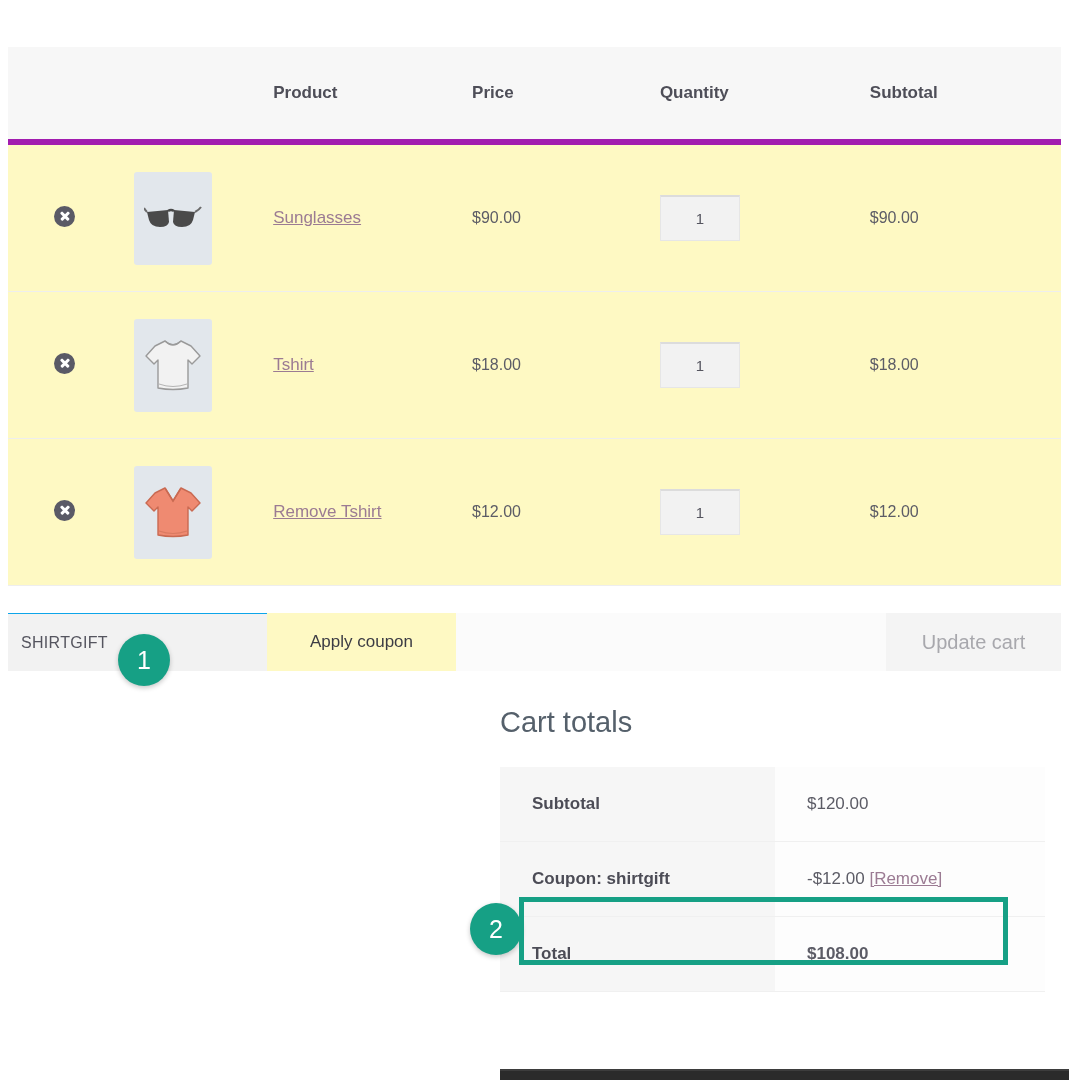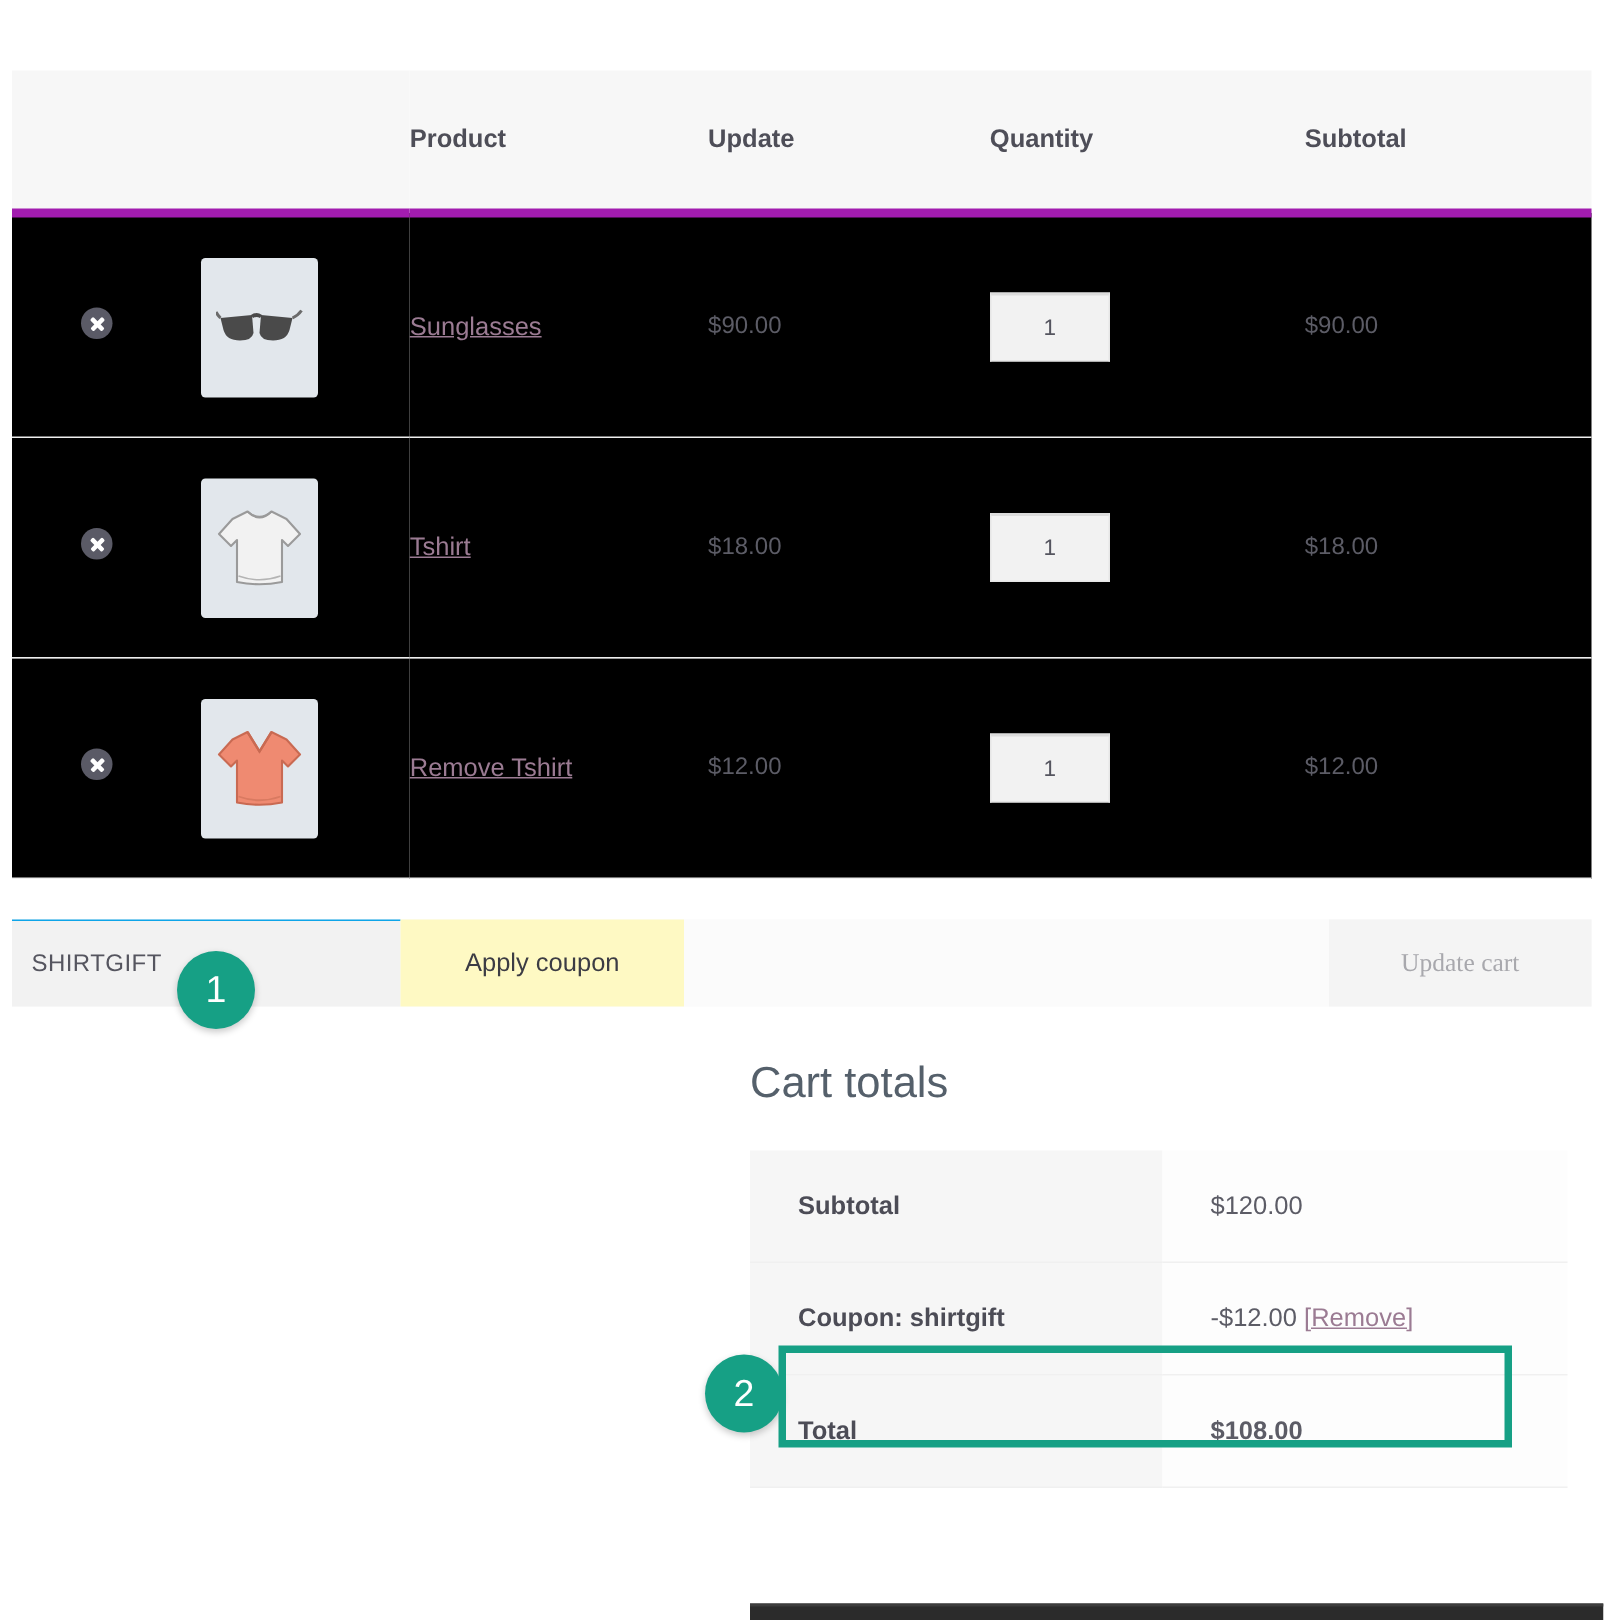--- a/index.html
+++ b/index.html
@@ -36,21 +36,21 @@
     text-align: left;
     padding: 36px 0 36px 0;
     border-bottom: 6px solid #a21caf;
   }
   table.cart td {
     border-bottom: 1px solid #eeeeee;
     padding: 0;
     vertical-align: middle;
     font-size: 16px;
     color: #5c5c66;
-    background: #000000;
+    background: #fef9c3;
   }
   .col-remove  { width: 110px; }
   .col-thumb   { width: 130px; }
   .col-name    { width: 180px; }
   .col-price   { width: 170px; }
   .col-qty     { width: 190px; }
   .col-subtot  { width: 173px; }
 
   th.th-product  { padding-left: 0; }
   .cell-pad-name { padding-left: 0; }
@@ -149,22 +149,22 @@
     font-size: 17px;
     font-weight: normal;
     color: #3c3c44;
     cursor: pointer;
   }
   .coupon-spacer { flex: 1; background: #fbfbfb; }
   .update-btn {
     width: 175px;
     background: #f4f4f4;
     border: none;
-    font-family: Liberation Serif, serif;
-    font-size: 17px;
+    font-family: Liberation Sans, sans-serif;
+    font-size: 20px;
     color: #a8a8ad;
     cursor: default;
   }
 
   
   .badge {
     position: absolute;
     width: 52px;
     height: 52px;
     border-radius: 50%;
@@ -259,21 +259,21 @@
         <col class="col-name">
       <col class="col-price">
         <col class="col-qty">
         <col class="col-subtot">
     </colgroup>
     <thead>
       <tr>
         <th></th>
         <th></th>
         <th class="th-product">Product</th>
-        <th>Update</th>
+        <th>Price</th>
         <th>Quantity</th>
         <th>Subtotal</th>
       </tr>
     </thead>
     <tbody>
 
       <tr class="cart-row">
         <td>
           <span class="remove-btn"></span>
         </td>

